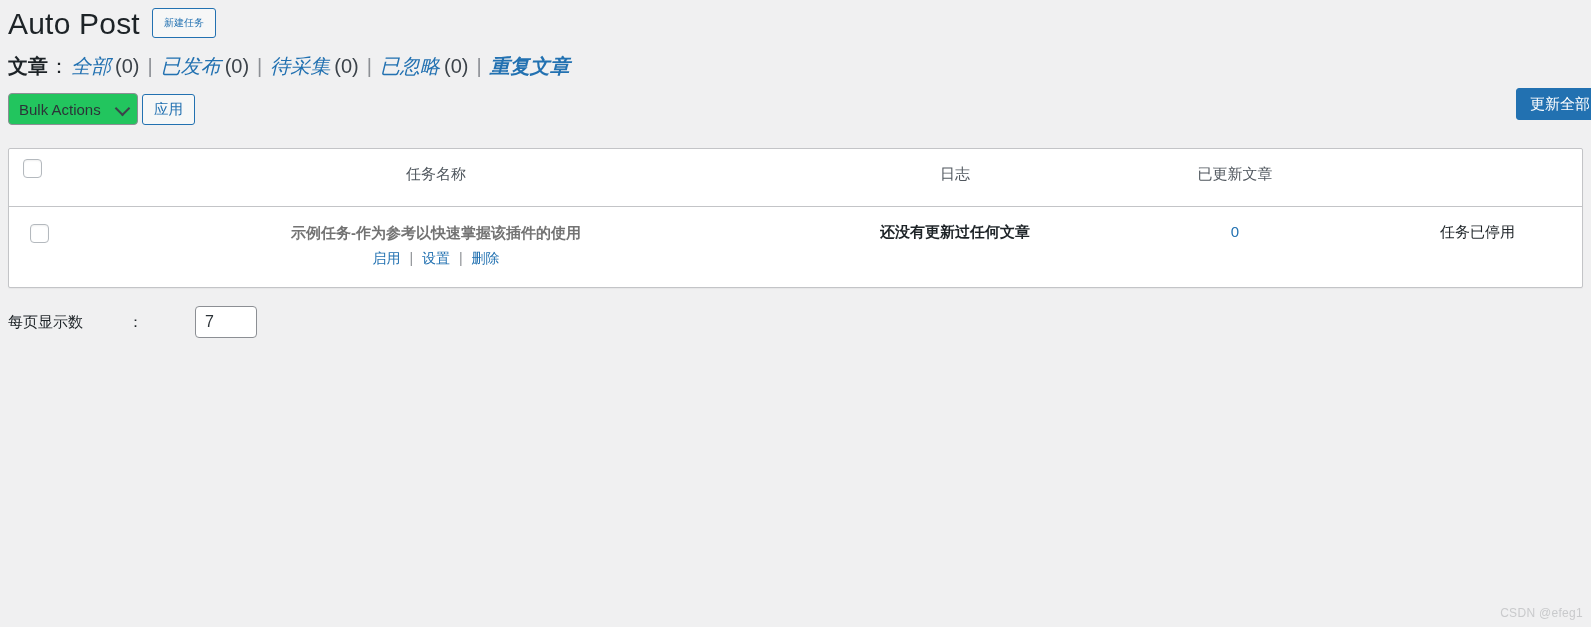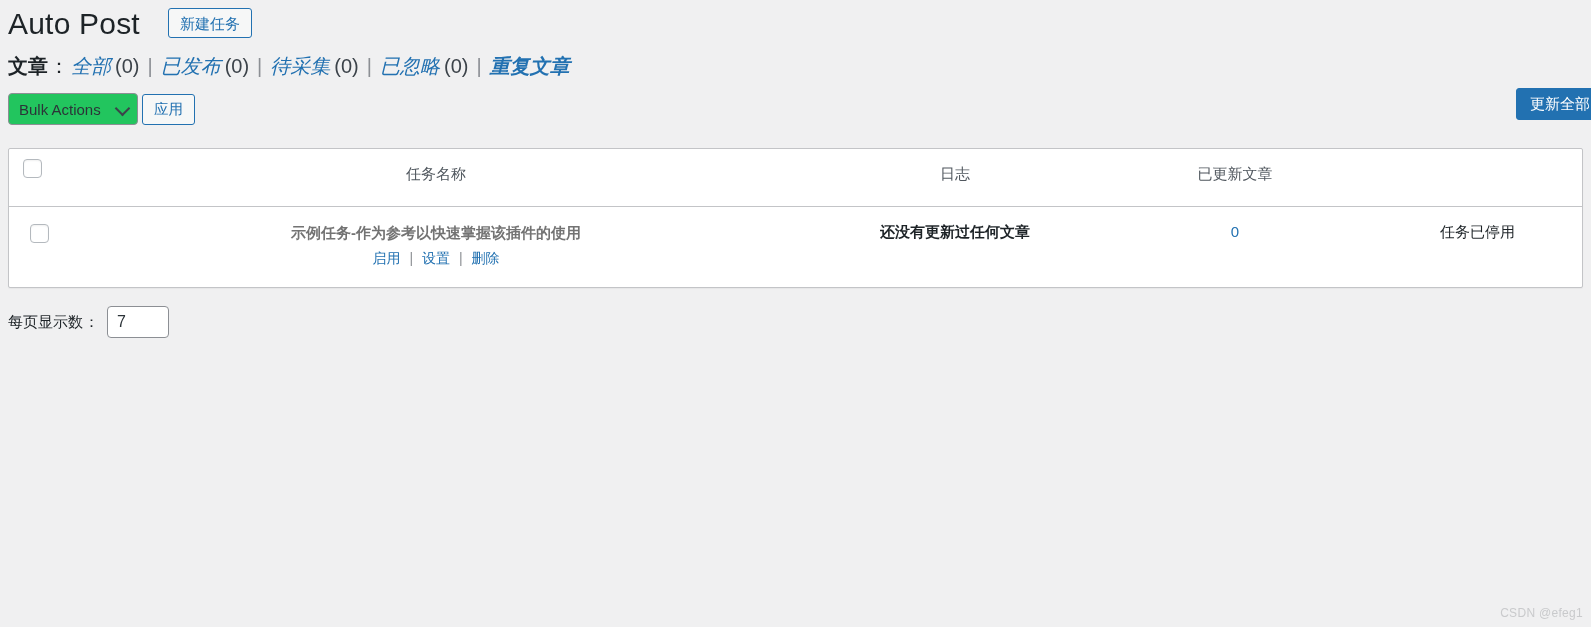--- a/index.html
+++ b/index.html
@@ -13,39 +13,39 @@
     font-family: "Liberation Sans", "DejaVu Sans", sans-serif;
     color: #3c434a;
     overflow: hidden;
     position: relative;
   }
 
   
   .page-head {
     display: flex;
     align-items: center;
-    gap: 28px;
+    gap: 12px;
     padding: 0 0 0 8px;
     height: 46px;
   }
   .page-title {
     font-size: 30px;
     font-weight: 400;
     color: #1d2327;
     line-height: 1.3;
     margin: 0;
     letter-spacing: .2px;
   }
   .btn-secondary {
     display: inline-flex;
     align-items: center;
     justify-content: center;
     height: 30px;
     padding: 0 11px;
-    font-size: 15px;
+    font-size: 10px;
     line-height: 1;
     color: #2271b1;
     background: #f6f7f7;
     border: 1px solid #2271b1;
     border-radius: 3px;
     cursor: pointer;
     box-sizing: border-box;
     white-space: nowrap;
     font-family: inherit;
   }
@@ -229,20 +229,21 @@
     font-size: 15px;
   }
 
   
   .perpage {
     display: flex;
     align-items: center;
     padding: 18px 0 0 8px;
     font-size: 15px;
     color: #1d2327;
+    gap: 44px;
   }
   .perpage .ppcolon { margin: 0 2px 0 1px; }
   .perpage-input {
     margin-left: 6px;
     width: 62px;
     height: 32px;
     padding: 0 9px;
     font-size: 16px;
     color: #2c3338;
     background: #fff;

